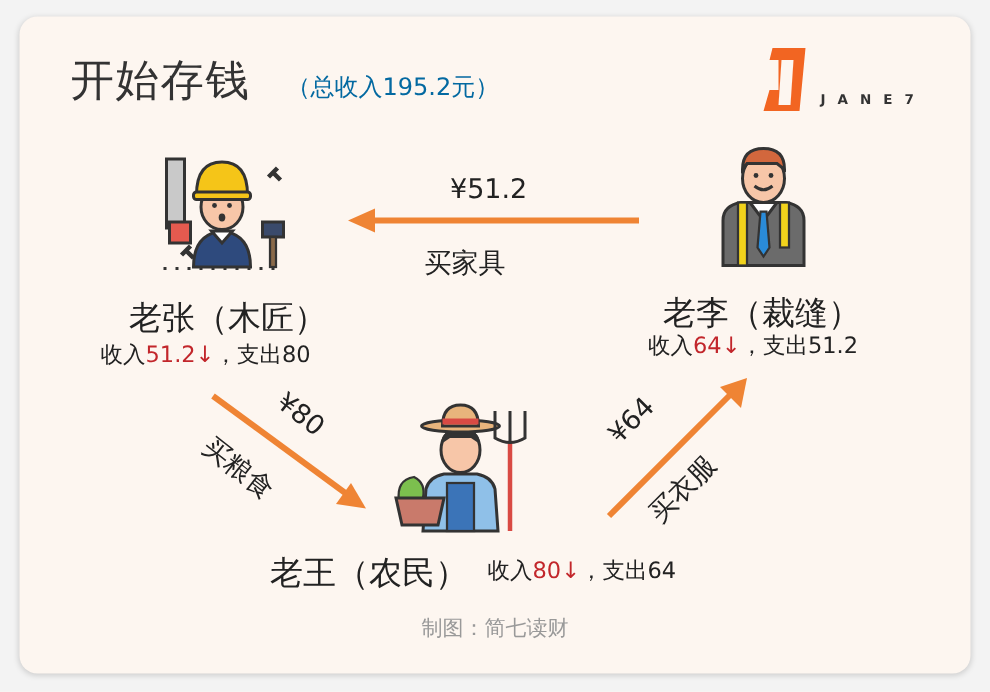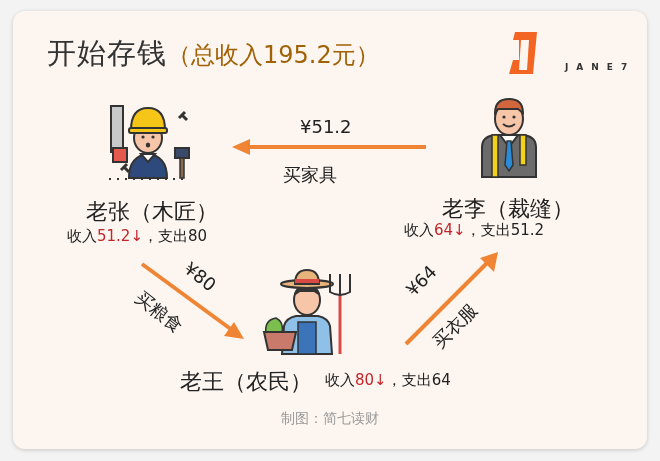--- a/index.html
+++ b/index.html
@@ -1,23 +1,23 @@
 <!DOCTYPE html>
 <html><head>
 <meta charset="utf-8">
 <style>
   html,body{margin:0;padding:0;background:#f3f3f3;}
   body{width:660px;height:461px;position:relative;overflow:hidden;font-family:"DejaVu Sans","Liberation Sans",sans-serif;color:#222;}
   .card{position:absolute;left:13px;top:11px;width:634px;height:438px;background:#fdf6f0;border-radius:12px;box-shadow:0 1px 4px rgba(0,0,0,0.18);}
   .title{position:absolute;left:47px;top:34px;font-size:29px;color:#333;letter-spacing:1px;white-space:nowrap;}
-  .subtitle{font-size:24px;color:#a16207;letter-spacing:0;}
+  .subtitle{font-size:16px;color:#0369a1;letter-spacing:0;margin-left:24px;}
   .logo{position:absolute;left:507px;top:24px;width:130px;height:55px;}
   .logo-mark{position:absolute;left:0;top:6px;}
   .logo-text{position:absolute;left:41px;top:0px;font-size:27px;color:#333;letter-spacing:1px;}
-  .logo-sub{position:absolute;left:58px;top:38px;font-size:9px;color:#333;letter-spacing:8px;font-weight:bold;}
+  .logo-sub{position:absolute;left:40px;top:38px;font-size:9px;color:#333;letter-spacing:8px;font-weight:bold;}
   .icon{position:absolute;}
   .name{position:absolute;font-size:22px;color:#222;white-space:nowrap;}
   .stat{position:absolute;font-size:15px;color:#222;white-space:nowrap;}
   .red{color:#c2262b;}
   .lbl{position:absolute;font-size:18px;color:#222;white-space:nowrap;}
   .rot{transform-origin:center center;}
   .footer{position:absolute;left:0;width:660px;top:410px;text-align:center;font-size:14px;color:#999;}
   svg{display:block;}
 </style>
 </head>
@@ -71,21 +71,21 @@
     <rect x="14" y="38" width="6" height="42" fill="#f2d31c" stroke="#333" stroke-width="1.5"></rect>
     <rect x="42" y="38" width="6" height="30" fill="#f2d31c" stroke="#333" stroke-width="1.5"></rect>
     <ellipse cx="31" cy="22" rx="14" ry="16" fill="#f7c6a8" stroke="#333" stroke-width="2"></ellipse>
     <path d="M17 16 Q17 2 31 2 Q45 2 45 16 L40 12 L20 12 Z" fill="#d2673d" stroke="#333" stroke-width="2"></path>
     <circle cx="26" cy="20" r="1.6" fill="#333"></circle>
       <circle cx="36" cy="20" r="1.6" fill="#333"></circle>
     <path d="M25 27 Q31 32 37 27" stroke="#333" stroke-width="2" fill="none"></path>
   </svg>
 </div>
 <div class="name" style="left:442px;top:194px;">老李（裁缝）</div>
-<div class="stat" style="left:404px;top:221px;"><span>收入</span><span class="red">64↓</span><span>，支出51.2</span></div>
+<div class="stat" style="left:432px;top:221px;"><span>收入</span><span class="red">64↓</span><span>，支出51.2</span></div>
 
 <div class="icon" style="left:262px;top:264px;">
   <svg width="92" height="92" viewBox="0 0 92 92">
     <path d="M20 90 L22 62 Q24 54 34 52 L56 52 Q66 54 68 62 L70 90 Z" fill="#8fc0e8" stroke="#333" stroke-width="2"></path>
     <rect x="36" y="58" width="18" height="32" fill="#3b74b8" stroke="#333" stroke-width="1.5"></rect>
     <ellipse cx="45" cy="36" rx="13" ry="15" fill="#f7c6a8" stroke="#333" stroke-width="2"></ellipse>
     <path d="M32 32 Q32 22 45 22 Q58 22 58 32 L52 28 L38 28 Z" fill="#333"></path>
     <ellipse cx="45" cy="20" rx="26" ry="4" fill="#e8b47c" stroke="#333" stroke-width="2"></ellipse>
     <path d="M33 20 Q33 6 45 6 Q57 6 57 20 Z" fill="#e8b47c" stroke="#333" stroke-width="2"></path>
     <rect x="33" y="15" width="24" height="4" fill="#d94a44"></rect>

